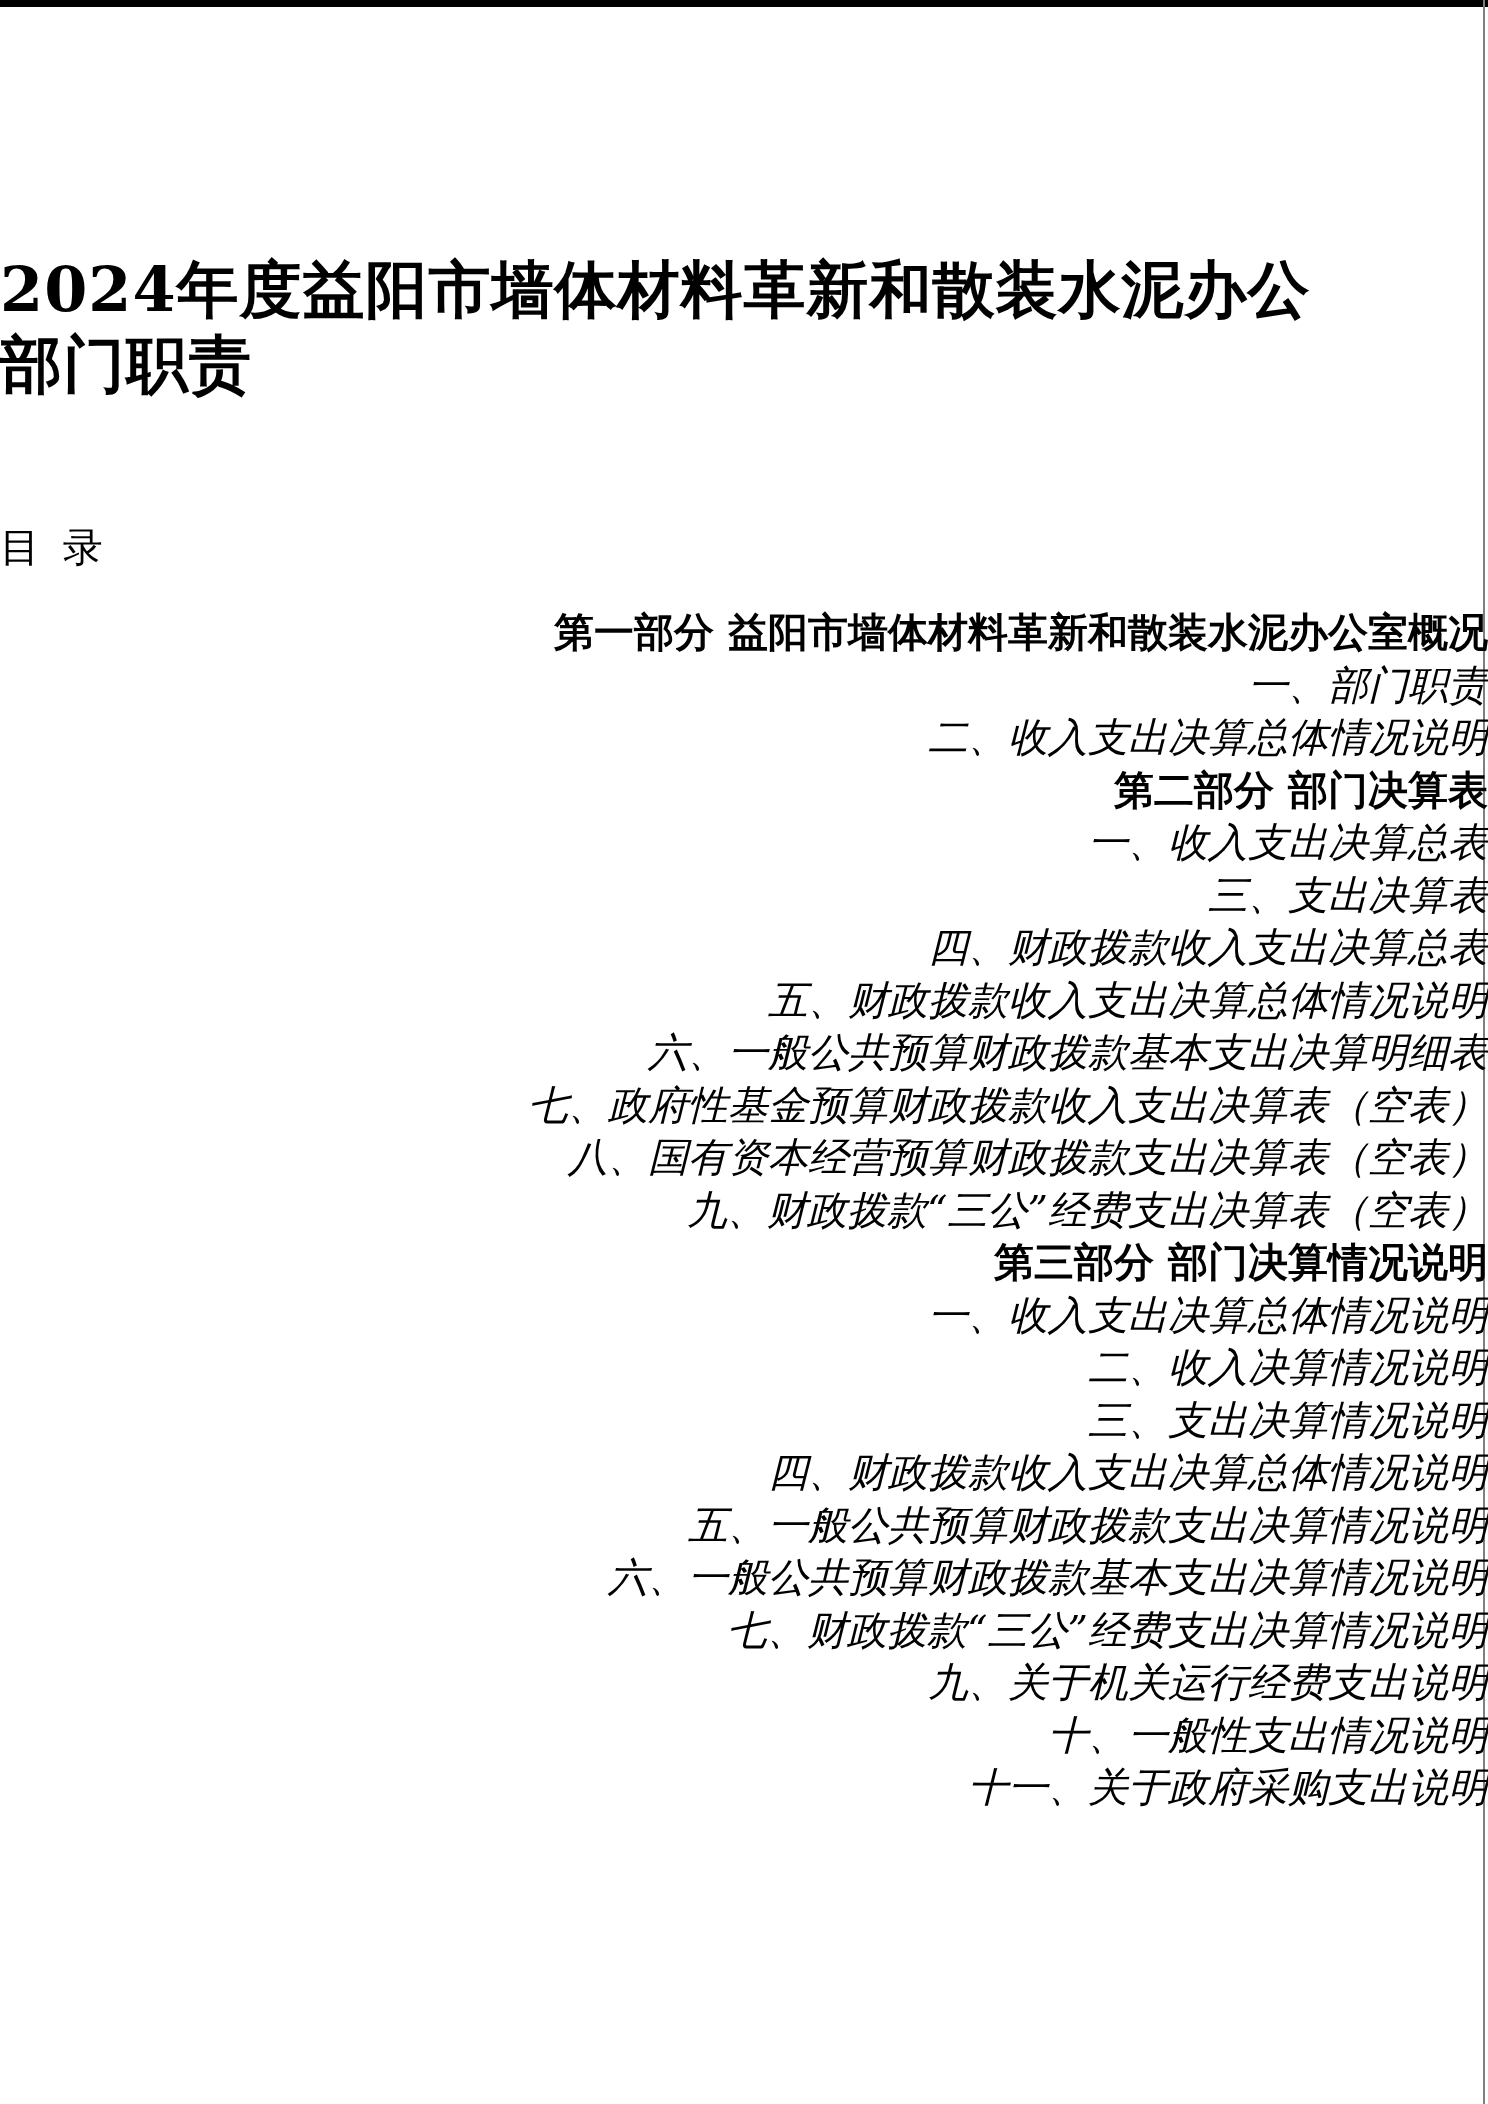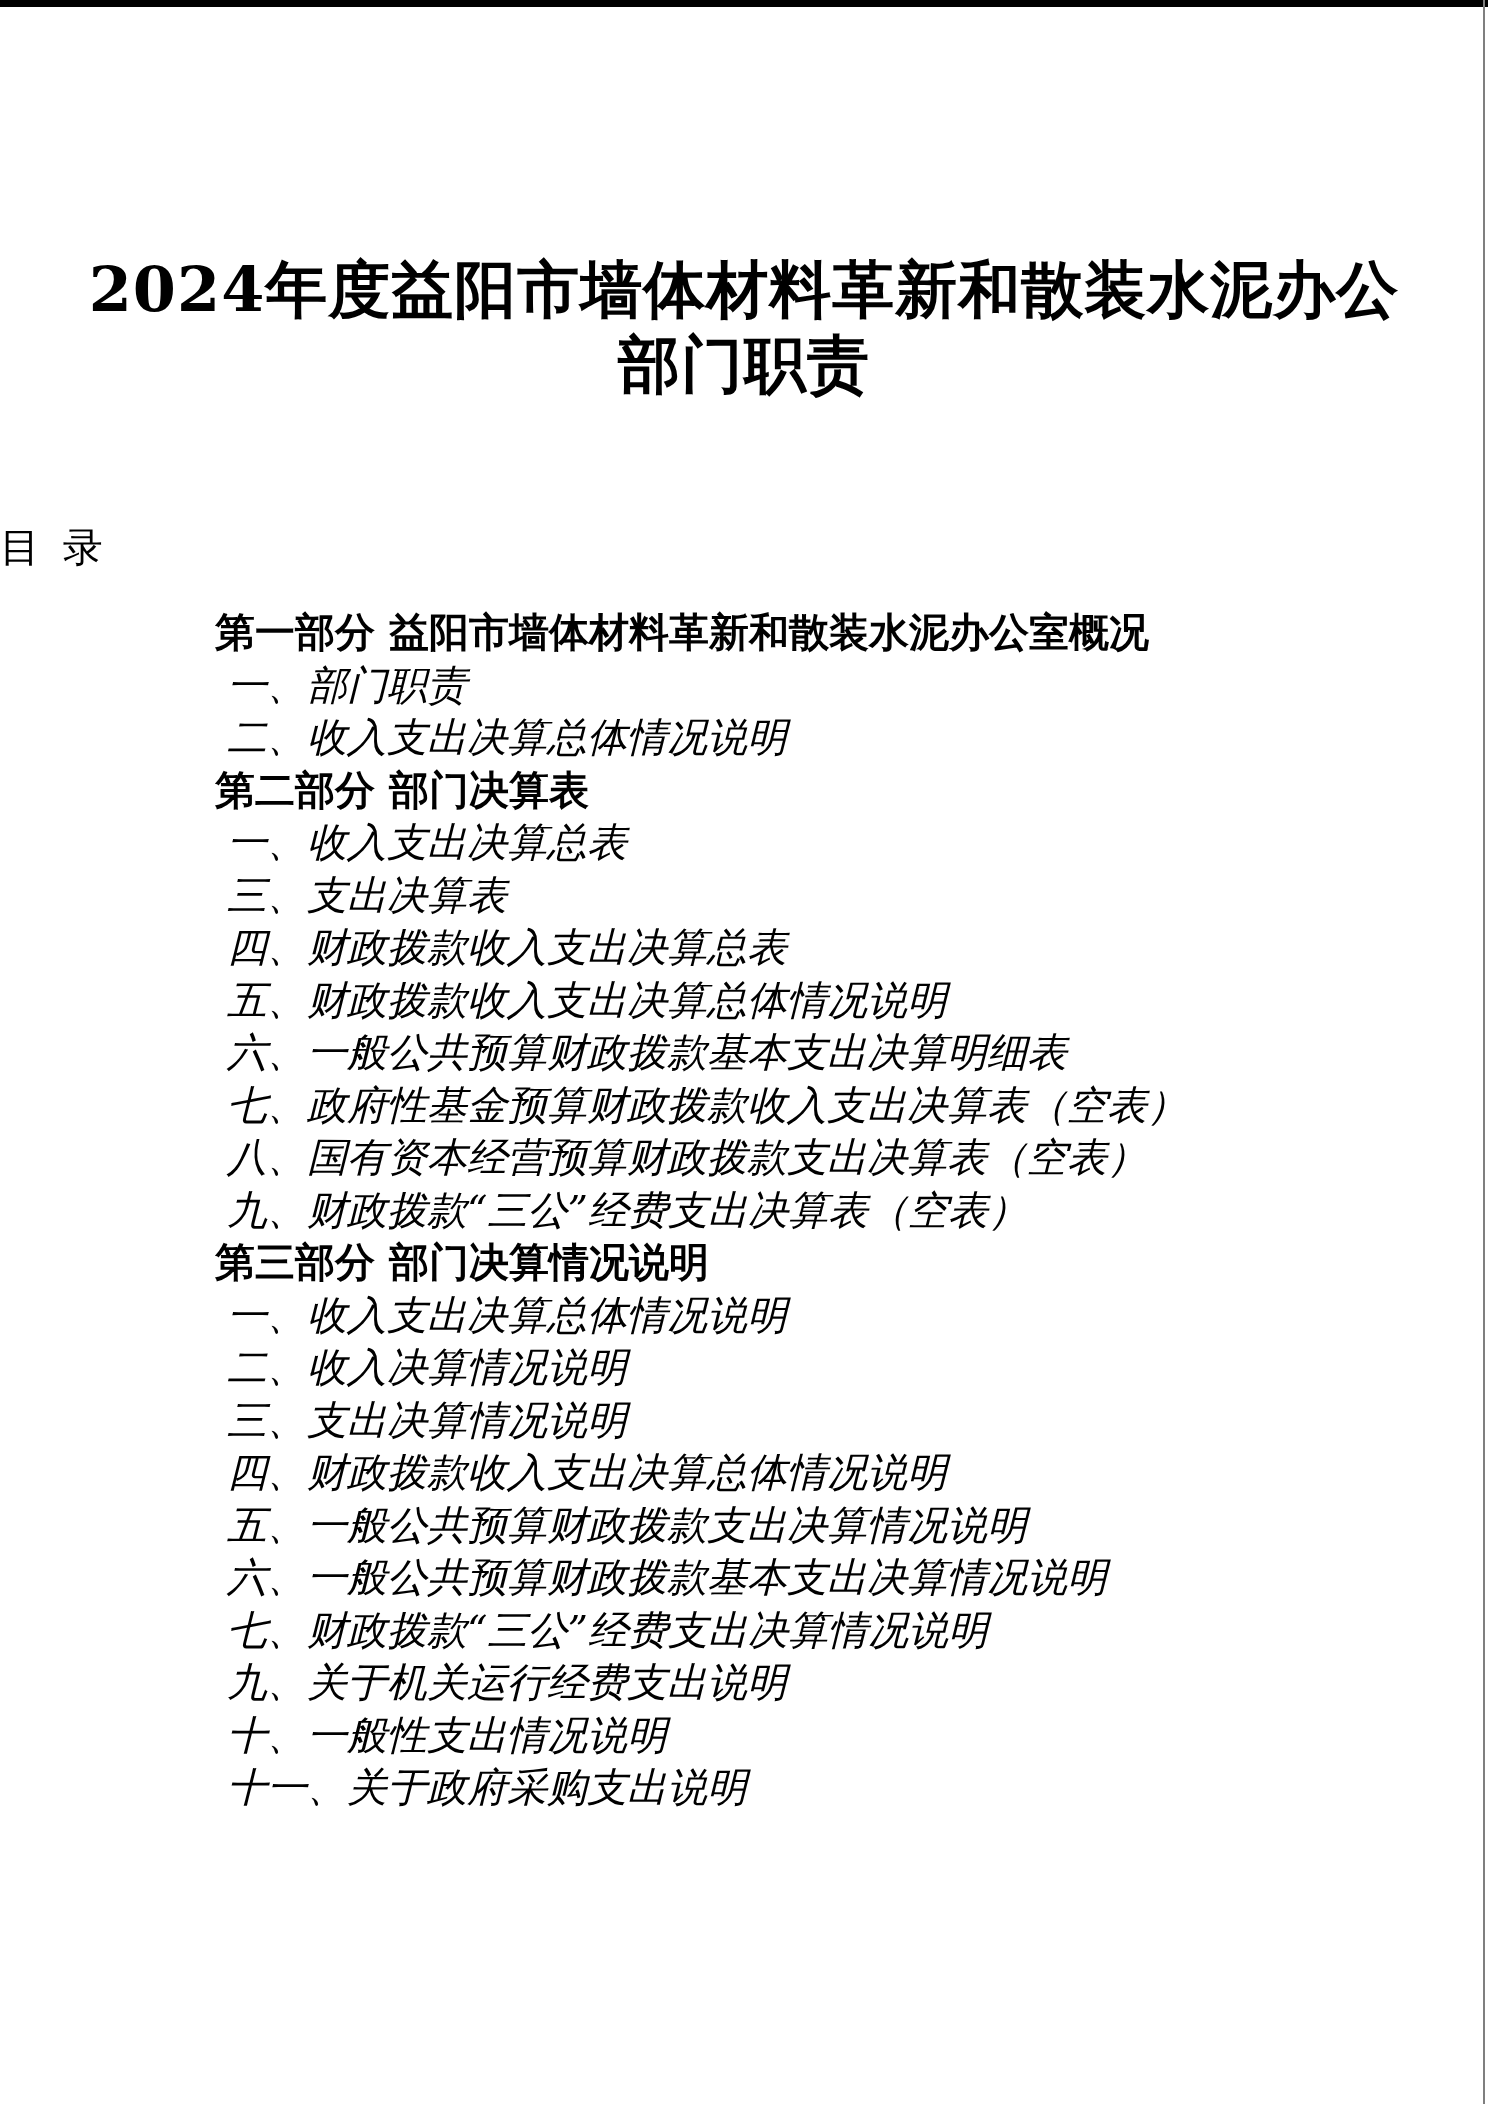--- a/index.html
+++ b/index.html
@@ -22,21 +22,20 @@
     position: absolute;
     top: 0; right: 3px;
     width: 2px; height: 100%;
     background: #7f7f7f;
   }
   .doc-title {
     position: absolute;
     top: 252px; left: 0;
     width: 100%;
     margin: 0;
-    text-align: center;
     font-size: 62px;
     font-weight: bold;
     line-height: 75px;
     letter-spacing: 1px;
   }
   .doc-title .title-line { display: block; }
   .toc-heading {
     position: absolute;
     top: 525px; left: 0;
     width: 100%;
@@ -48,20 +47,21 @@
   }
   .toc {
     position: absolute;
     top: 606px; left: 0;
     width: 100%;
   }
   .toc-line {
     height: 52.5px;
     line-height: 52.5px;
     white-space: nowrap;
+    text-align: right;
   }
   .toc-line.heading {
     padding-left: 215px;
     font-size: 40px;
     font-weight: bold;
   }
   .toc-line.item {
     padding-left: 227px;
     font-size: 40px;
     font-weight: normal;

